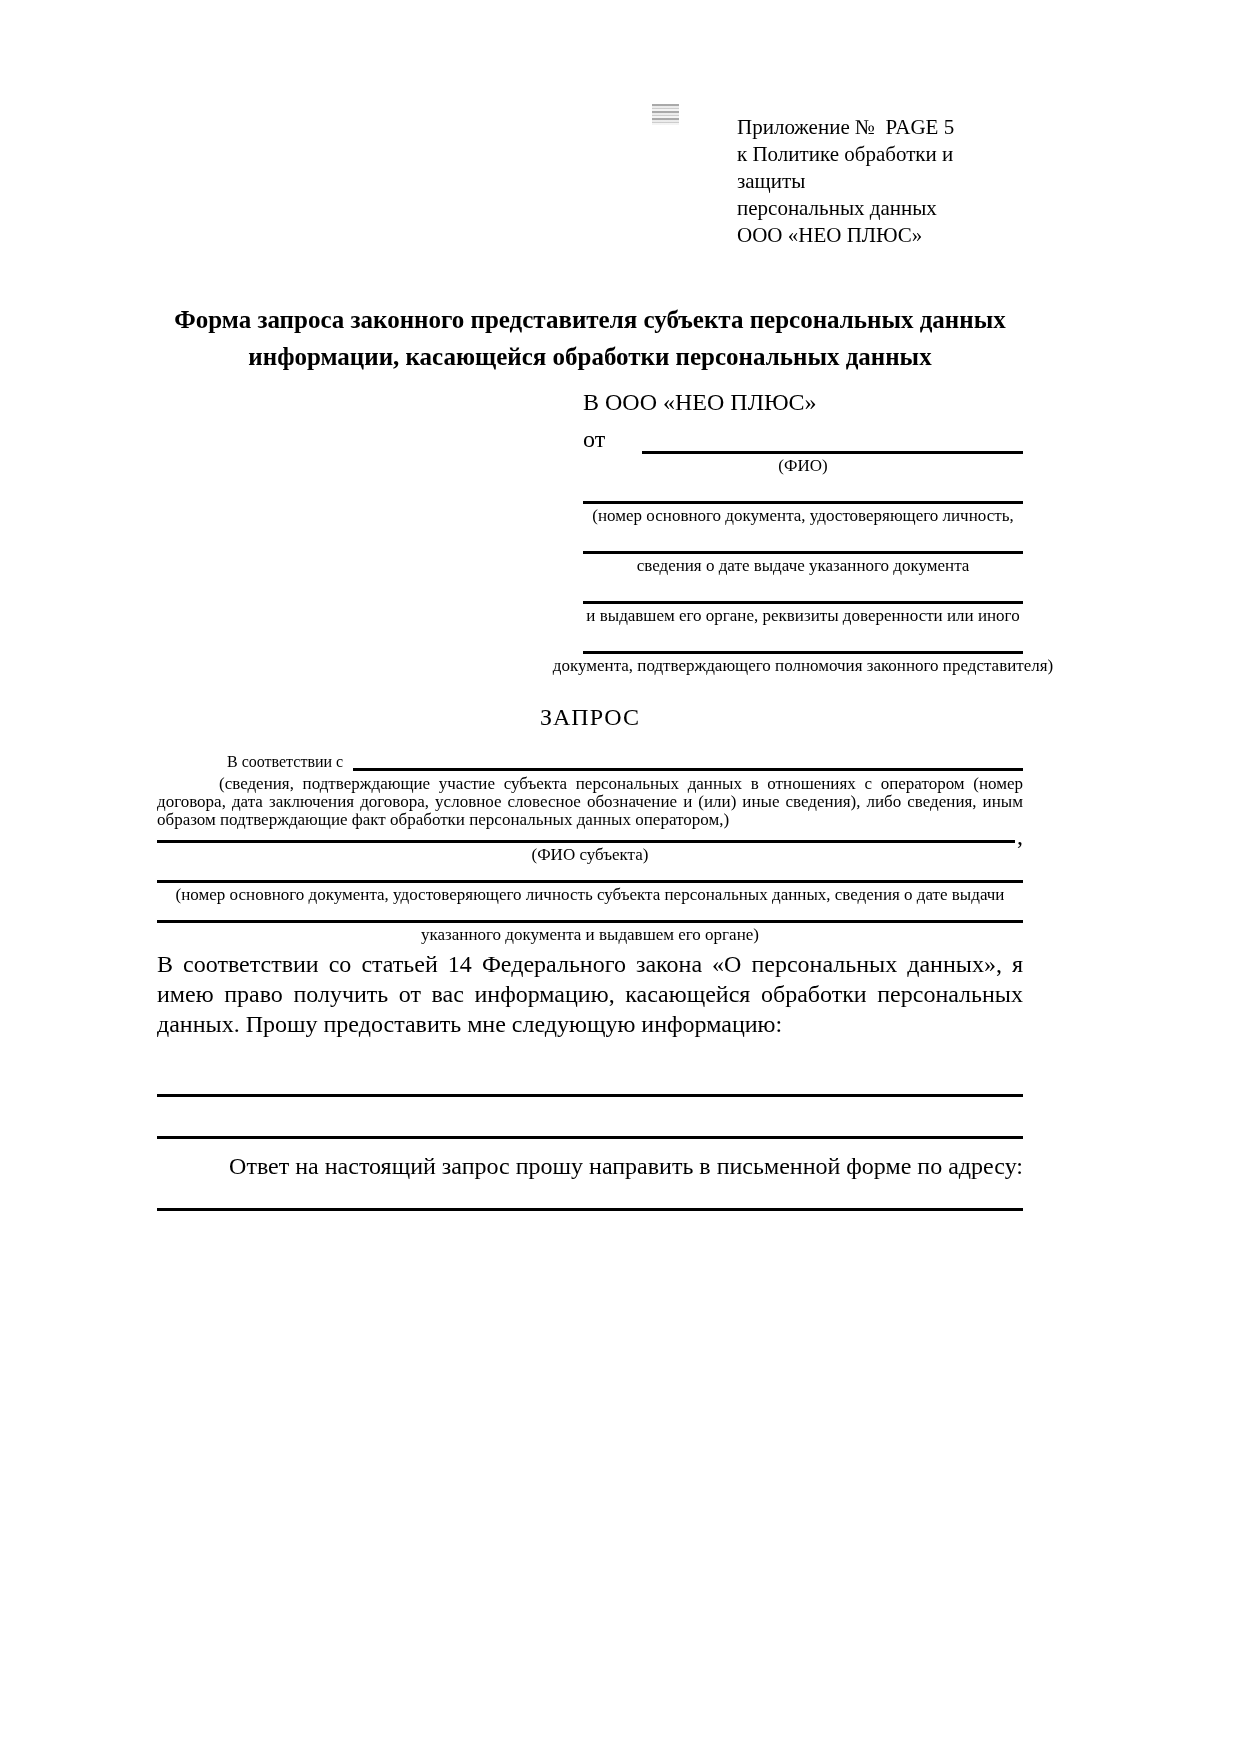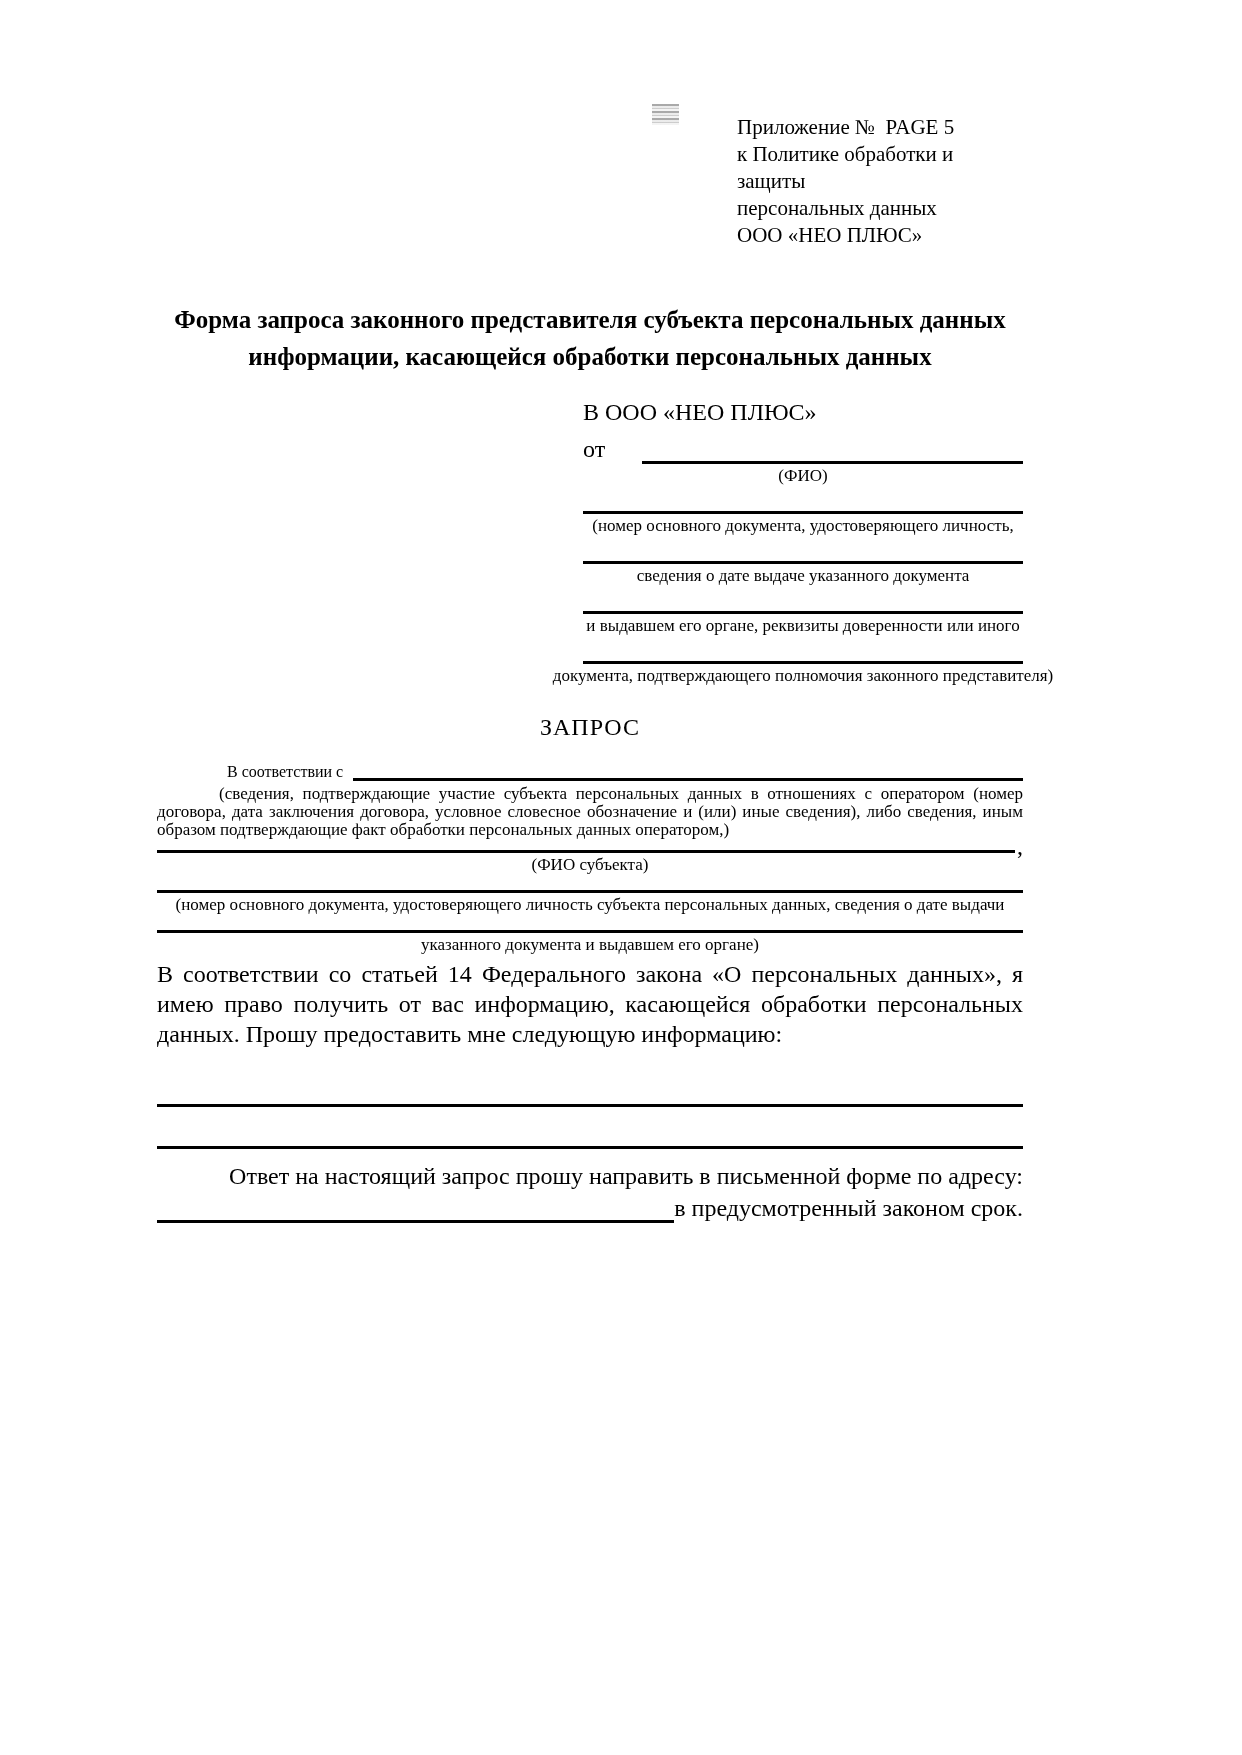--- a/index.html
+++ b/index.html
@@ -21,21 +21,21 @@
     background:repeating-linear-gradient(180deg,#9a9a9a 0 2px,#e8e8e8 2px 4px,#c4c4c4 4px 5px,#f2f2f2 5px 7px);
     opacity:.85;
   }
   .header-block { margin-left:580px; padding-top:114px; font-size:21px; line-height:27px; }
   .header-block div { white-space:pre-wrap; }
 
   
   .title { margin-top:52px; text-align:center; font-weight:bold; font-size:25px; line-height:37px; }
 
   
-  .addressee { width:440px; margin-left:auto; margin-top:22px; font-size:24px; line-height:30px; }
+  .addressee { width:440px; margin-left:auto; margin-top:12px; font-size:24px; line-height:30px; }
   .from-row { display:flex; height:34px; margin-top:3px;gap:28px; }
   .from-label { padding-right:9px; align-self:flex-end; }
   .blank { flex:1; border-bottom:3px solid #000; }
   .blankline { height:28px; border-bottom:3px solid #000; }
   .cap-wrap { display:flex; justify-content:center; margin-top:2px; }
   .cap { font-size:17px; line-height:20px; white-space:nowrap; }
 
   
   .request-heading { text-align:center; font-size:24px; margin-top:28px; letter-spacing:1px; }
   .accordance-row { display:flex; height:32px; margin-top:8px; }
@@ -137,21 +137,20 @@
       </div>
 
     <div class="para">В соответствии со статьей 14 Федерального закона «О персональных данных», я имею право получить от вас информацию, касающейся обработки персональных данных. Прошу предоставить мне следующую информацию:</div>
 
     <div class="gap-line-1"></div>
     <div class="gap-line-2"></div>
 
     <div class="reply-line">Ответ на настоящий запрос прошу направить в письменной форме по адресу:</div>
     <div class="reply-row">
       <span class="blank"></span>
-      <span>в предусмотренный законом срок.</span>
     </div>
 
     <div class="footer-row">
       <span>«___» ________20_г.</span>
       <span class="sig-group">
         <span class="sig-line"></span>
         <span>(подпись)</span>
       </span>
     </div>
 

